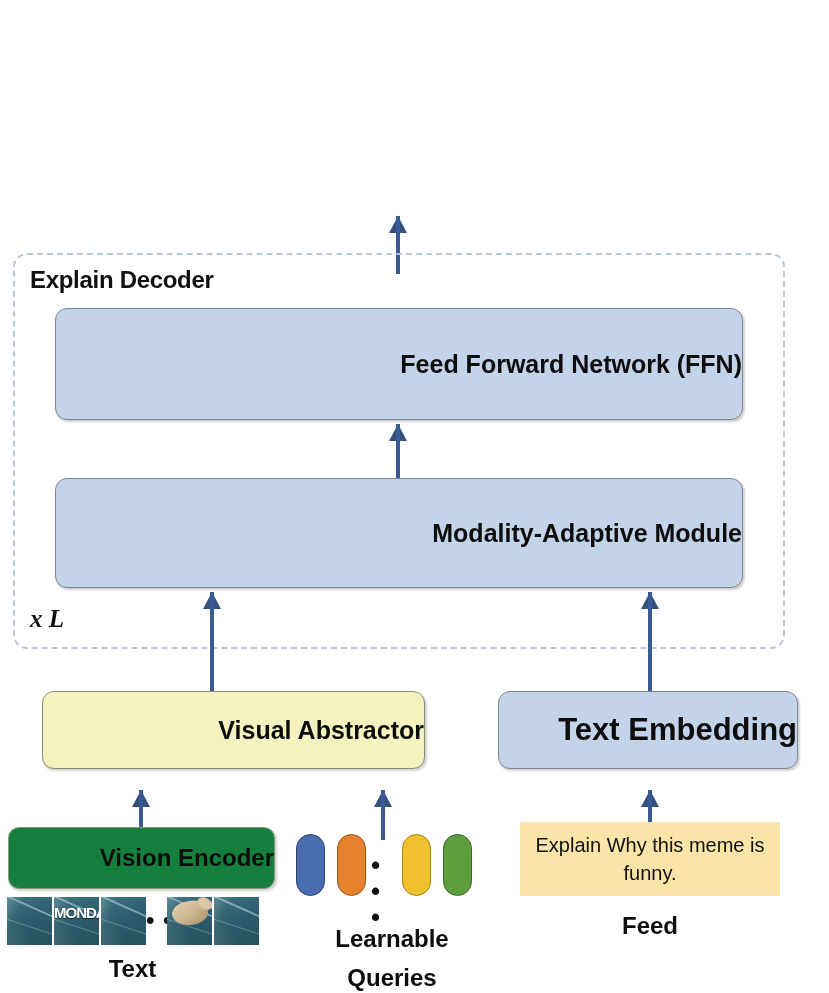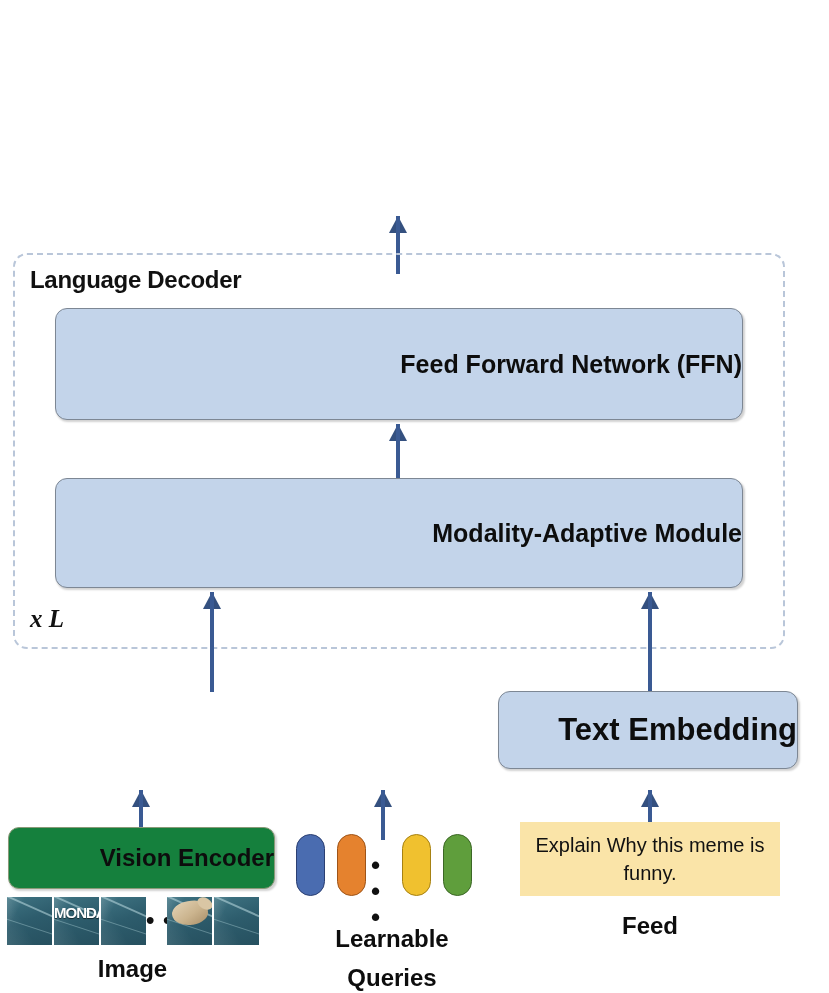--- a/index.html
+++ b/index.html
@@ -324,21 +324,21 @@
 
 <div id="canvas">
 
 
   <div class="arrow" style="left:398px; top:216px; height:58px;">
     <div class="head"></div>
     <div class="shaft" style="height:58px;"></div>
   </div>
 
   <div class="decoder"></div>
-  <div class="decoder-title">Language Decoder</div>
+  <div class="decoder-title">Explain Decoder</div>
   <div class="decoder-xl">x L</div>
 
   <div id="ffn-block" class="block block-blue">
     <span>Feed Forward Network (FFN)</span>
   </div>
 
   <div class="arrow" style="left:398px; top:424px; height:54px;">
     <div class="head"></div>
     <div class="shaft" style="height:54px;"></div>
   </div>
@@ -350,20 +350,23 @@
   <div class="arrow" style="left:212px; top:592px; height:100px;">
     <div class="head"></div>
     <div class="shaft" style="height:100px;"></div>
   </div>
 
   <div class="arrow" style="left:650px; top:592px; height:100px;">
     <div class="head"></div>
     <div class="shaft" style="height:100px;"></div>
   </div>
 
+  <div id="visual-abstractor-block" class="block block-yellow">
+    <span>Visual Abstractor</span>
+  </div>
 
   <div id="text-embedding-block" class="block block-blue">
     <span>Text Embedding</span>
   </div>
 
   <div class="arrow" style="left:141px; top:790px; height:40px;">
     <div class="head"></div>
     <div class="shaft" style="height:40px;"></div>
   </div>
 
@@ -408,20 +411,20 @@
     <div class="capsule cap-orange"></div>
     <div class="dots-inline">• • •</div>
     <div class="capsule cap-yellow"></div>
     <div class="capsule cap-green"></div>
   </div>
 
   <div id="prompt-box">
     <span>Explain Why this meme is funny.</span>
   </div>
 
-  <div id="caption-image" class="caption">Image</div>
+  <div id="caption-image" class="caption">Text</div>
   <div id="caption-queries" class="caption">
     <div>Learnable</div>
     <div>Queries</div>
   </div>
   <div id="caption-text" class="caption">Feed</div>
 
 </div>
 
 </body></html>

